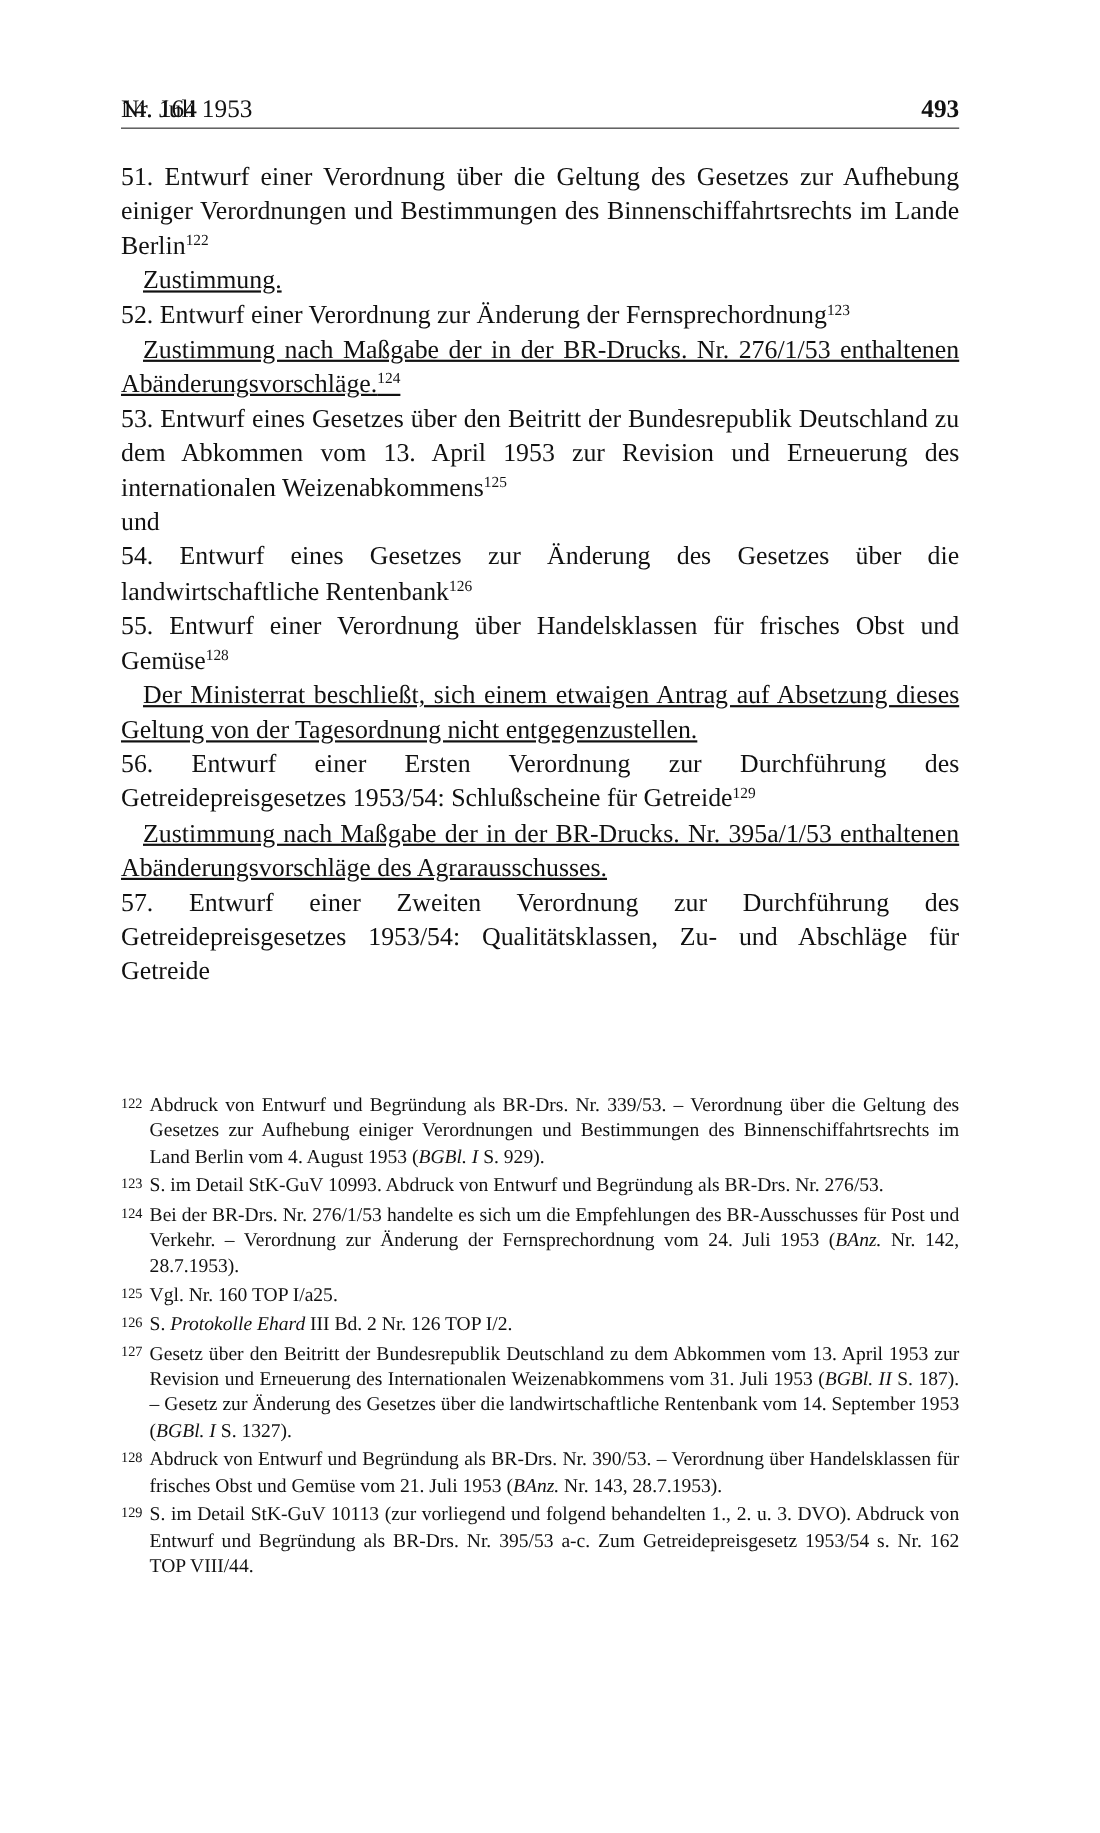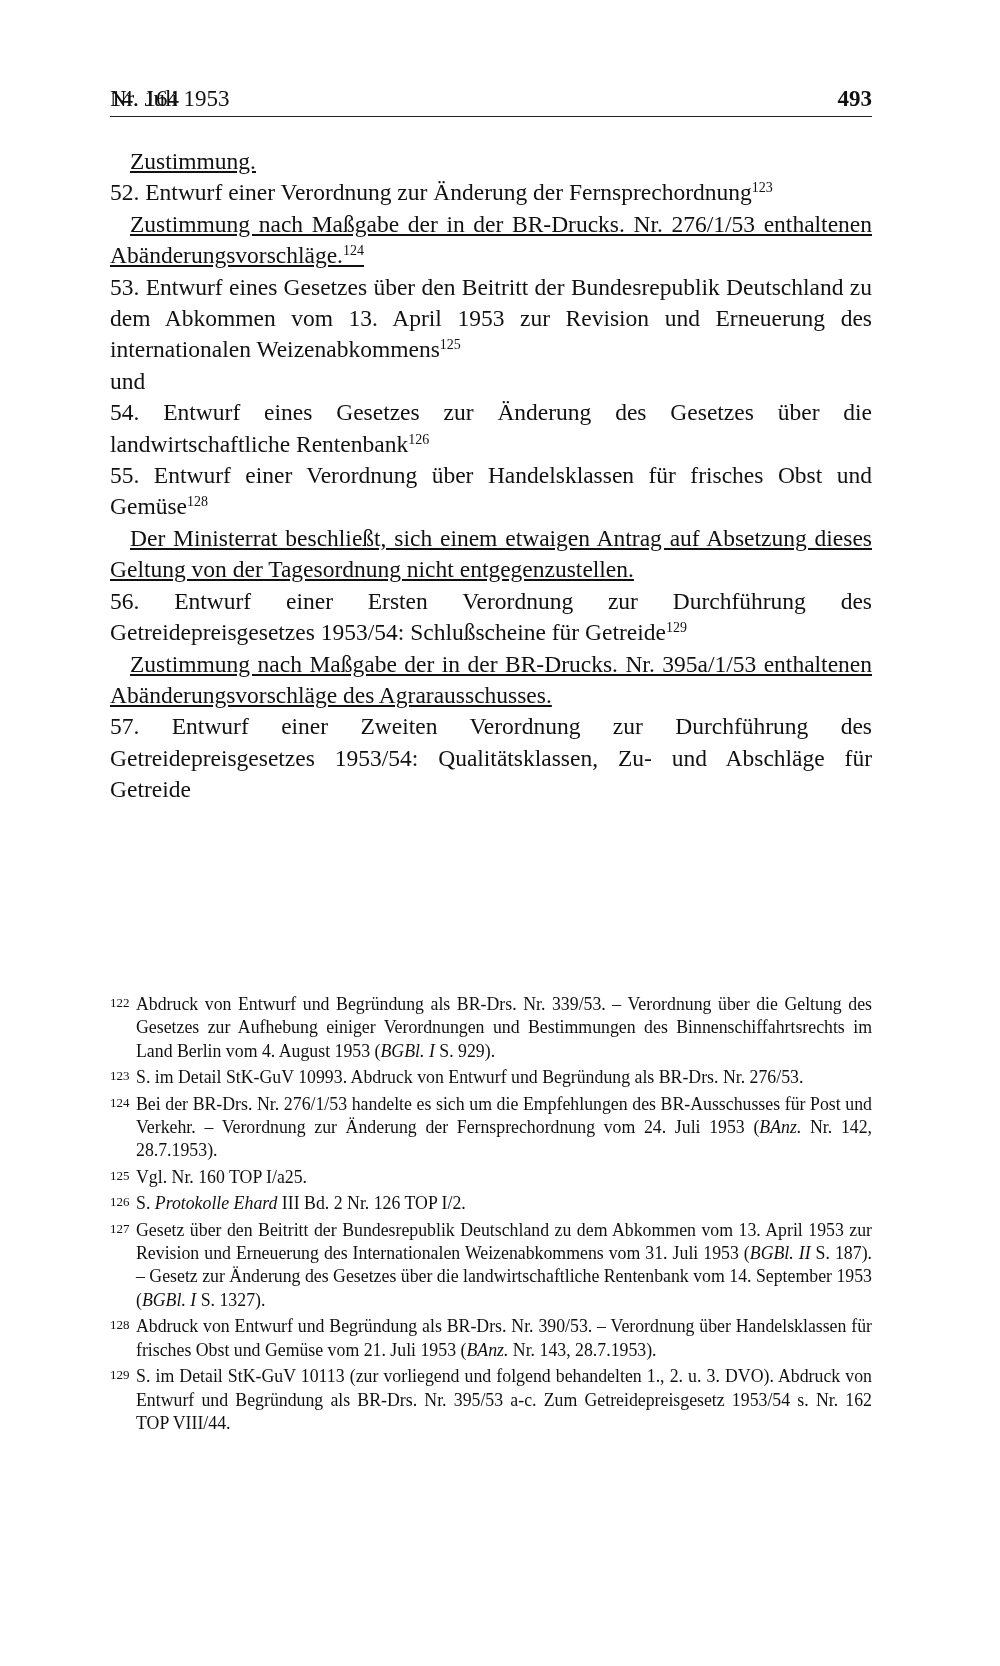--- a/index.html
+++ b/index.html
@@ -33,20 +33,21 @@
 
   <div class="running-head">
     <span class="left">Nr. 164</span>
     <span class="center">14. Juli 1953</span>
     <span class="right">493</span>
   </div>
   <div class="head-rule"></div>
 
   <div class="body-text">
 
+    <p class="last-left"><span>51.</span> <span>Entwurf einer Verordnung über die Geltung des Gesetzes zur Aufhebung einiger Verordnungen und Bestimmungen des Binnenschiffahrtsrechts im Lande Berlin</span><sup class="fn">122</sup></p>
     <p class="indent">Zustimmung.</p>
 
     <p class="last-left"><span>52.</span> <span>Entwurf einer Verordnung zur Änderung der Fernsprechordnung</span><sup class="fn">123</sup></p>
     <p class="indent last-left"><span>Zustimmung nach Maßgabe der in der BR-Drucks. Nr. 276/1/53 enthaltenen Abänderungsvorschläge.</span><sup class="fn">124</sup></p>
 
     <p class="last-left"><span>53.</span> <span>Entwurf eines Gesetzes über den Beitritt der Bundesrepublik Deutschland zu dem Abkommen vom 13. April 1953 zur Revision und Erneuerung des internationalen Weizenabkommens</span><sup class="fn">125</sup></p>
     <p>und</p>
 
     <p class="last-left"><span>54.</span> <span>Entwurf eines Gesetzes zur Änderung des Gesetzes über die landwirtschaftliche Rentenbank</span><sup class="fn">126</sup></p>
 

